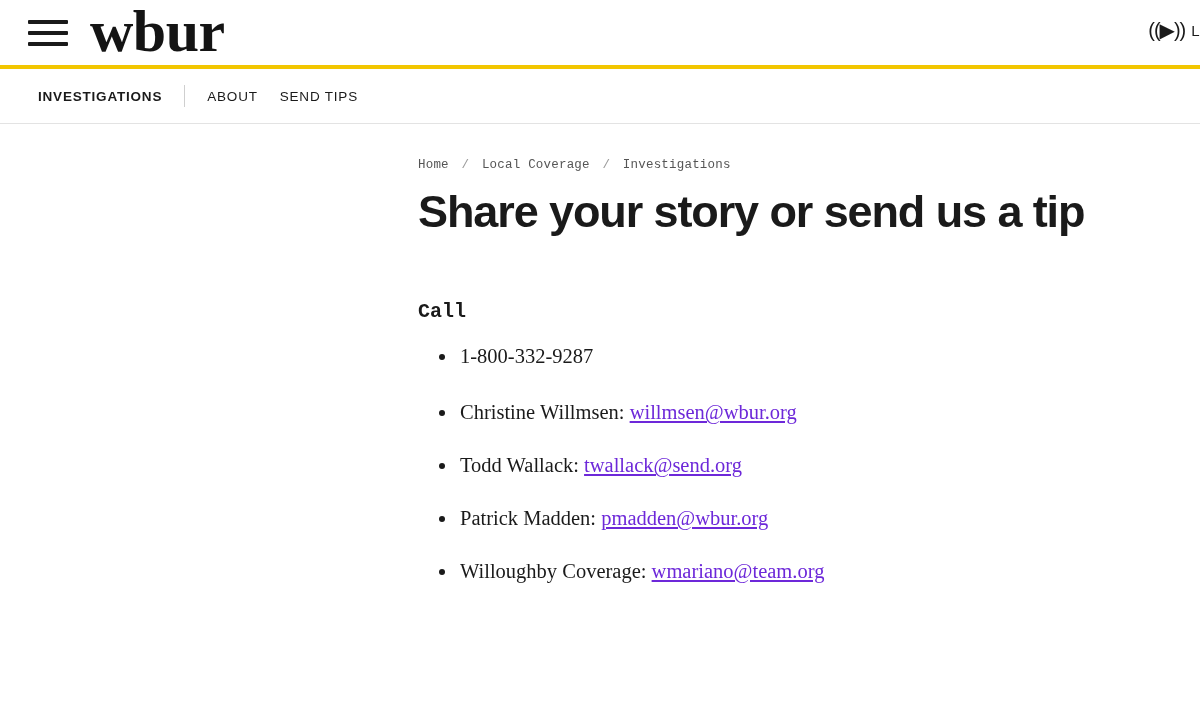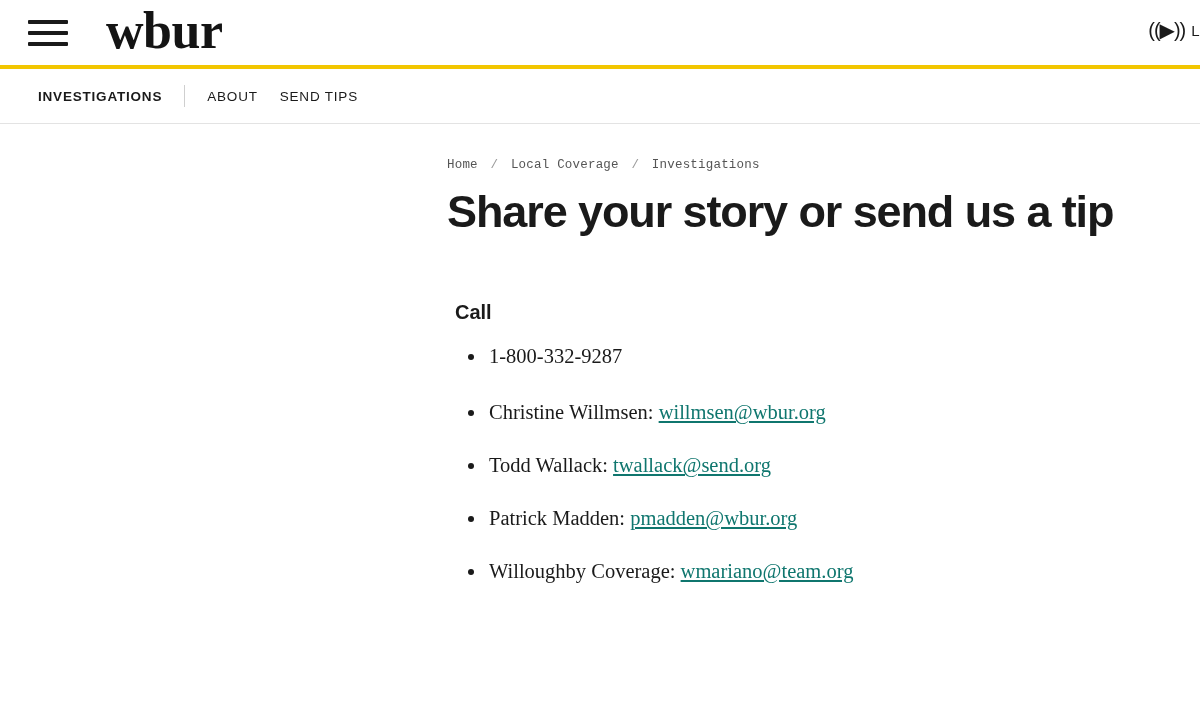--- a/index.html
+++ b/index.html
@@ -36,27 +36,26 @@
   .hamburger span {
     display: block;
     height: 4px;
     width: 100%;
     background: #1a1a1a;
     border-radius: 1px;
   }
   .brand {
     font-family: "Liberation Serif", serif;
     font-weight: bold;
-    font-size: 52px;
+    font-size: 60px;
     letter-spacing: -0.5px;
     color: #141414;
     line-height: 1;
     margin-top: -4px;
     cursor: pointer;
-    margin-left: 16px;
   }
   .masthead-right {
     position: absolute;
     right: 0px;
     top: 18px;
     display: flex;
     align-items: center;
     gap: 6px;
   }
   .live-icon {
@@ -96,21 +95,20 @@
   .subnav .divider {
     width: 1px;
     height: 22px;
     background: #cfcfcf;
     margin: 0 22px 0 0;
   }
 
   
   .page {
     padding-top: 34px;
-    padding-left: 29px;
   }
   .article {
     width: 672px;
     margin-left: 418px;
   }
   .breadcrumb {
     font-family: "Liberation Mono", monospace;
     font-size: 12.5px;
     color: #555;
     letter-spacing: 0.2px;
@@ -136,40 +134,40 @@
   .body-text {
     font-family: "Liberation Serif", serif;
     font-size: 20.5px;
     line-height: 1.5;
     color: #1a1a1a;
   }
   .body-text p.intro {
     margin: 0 0 26px 0;
   }
   .body-text h3 {
-    font-family: Liberation Sans, sans-serif;
+    font-family: Liberation Mono, monospace;
     font-size: 20px;
     font-weight: bold;
-    margin: 0 0 14px 8px;
+    margin: 0 0 14px 0;
     color: #1a1a1a;
   }
   .body-text ul {
     margin: 0 0 26px 0;
     padding-left: 40px;
     list-style: disc;
   }
   .body-text ul li {
     margin-bottom: 22px;
     padding-left: 2px;
   }
   .body-text ul.single li {
     margin-bottom: 26px;
   }
   .body-text a.email {
-    color: #0f766e;
+    color: #6d28d9;
     text-decoration: underline;
   }
 </style>
 </head>
 <body>
 
 <div class="masthead">
   <div class="hamburger">
     <span></span>
     <span></span>

